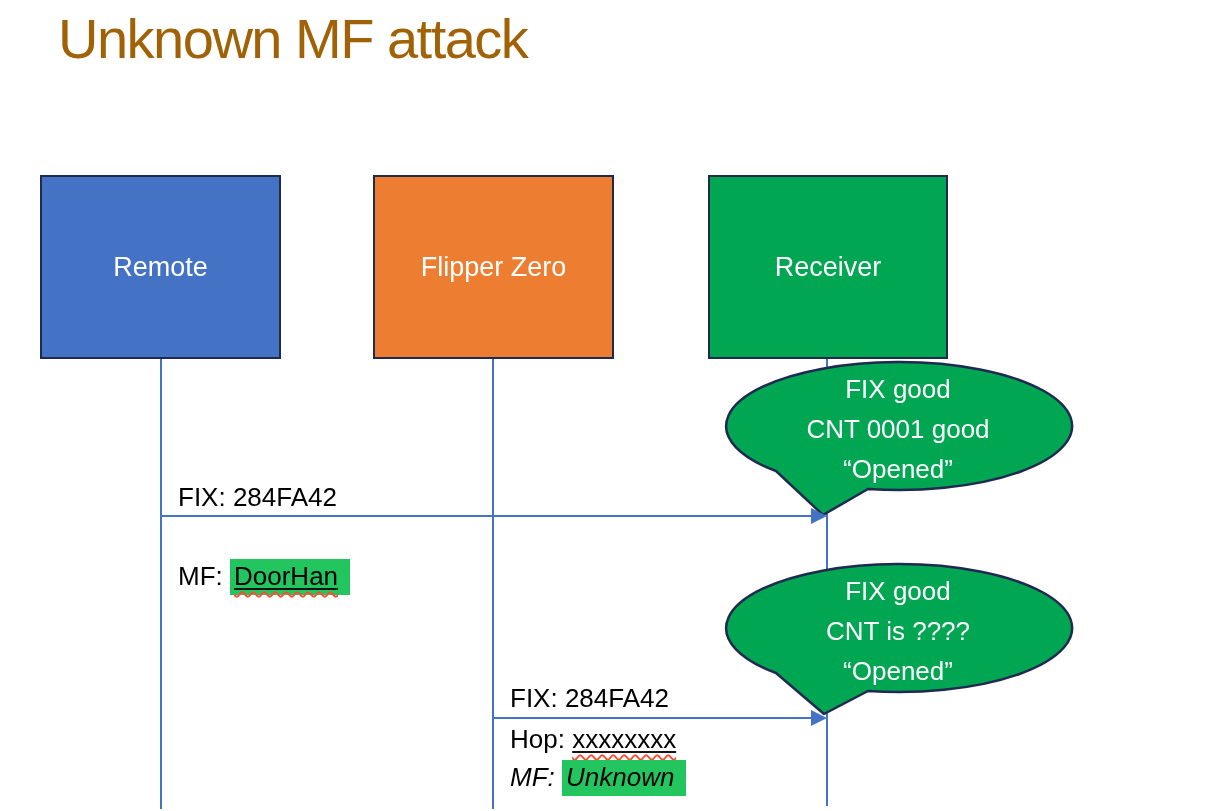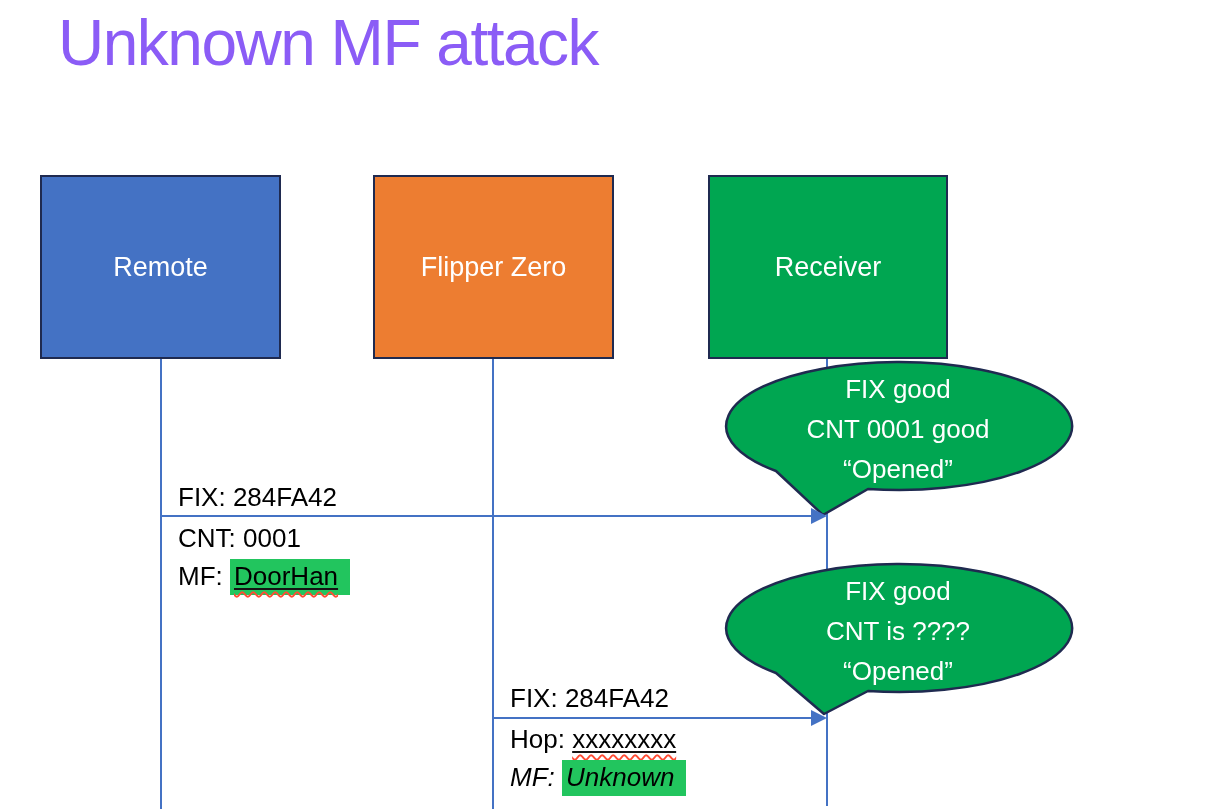--- a/index.html
+++ b/index.html
@@ -1,22 +1,22 @@
 <!DOCTYPE html>
 <html><head>
 <meta charset="utf-8">
 <style>
   html,body{margin:0;padding:0;background:#fff;}
   .slide{
     position:relative;width:1216px;height:811px;background:#ffffff;overflow:hidden;
     font-family:"Liberation Sans",sans-serif;
   }
   .title{
-    position:absolute;left:58px;top:6px;font-size:64px;font-weight:300;
-    letter-spacing:-1.5px;color:#8b5cf6;white-space:nowrap;
+    position:absolute;left:58px;top:6px;font-size:56px;font-weight:300;
+    letter-spacing:-1.5px;color:#a16207;white-space:nowrap;
   }
   .overlay{position:absolute;left:0;top:0;}
   .actor{
     position:absolute;top:175px;height:184px;box-sizing:border-box;
     border:2.5px solid #1F2A50;display:flex;align-items:center;justify-content:center;
     color:#fff;font-size:27px;
   }
   .actor-remote{left:40px;width:241px;}
   .actor-flipper{left:373px;width:241px;}
   .actor-receiver{left:708px;width:240px;}
@@ -71,21 +71,20 @@
     <span>Remote</span>
   </div>
   <div class="actor actor-flipper" style="background-color: rgb(237, 125, 49);">
     <span>Flipper Zero</span>
   </div>
   <div class="actor actor-receiver" style="background-color: rgb(0, 166, 81); text-align: center;">
     <span>Receiver</span>
   </div>
 
   <div class="msg m1-above">FIX: 284FA42</div>
-  <div class="msg m1-below1"><span>CNT: </span><span>0001</span></div>
   <div class="msg m1-below2"><span>MF: </span><span class="hl"><span class="spell"><span class="ul">DoorHan</span></span></span></div>
 
   <div class="msg m2-above">FIX: 284FA42</div>
   <div class="msg m2-below1"><span>Hop: </span><span class="spell"><span class="ul">xxxxxxxx</span></span></div>
   <div class="msg m2-below2"><span>MF: </span><span class="hl"><span>Unknown</span></span></div>
 
   <div class="bubble-text bubble1-text">
     <div>FIX good</div>
     <div>CNT 0001 good</div>
     <div>“Opened”</div>

